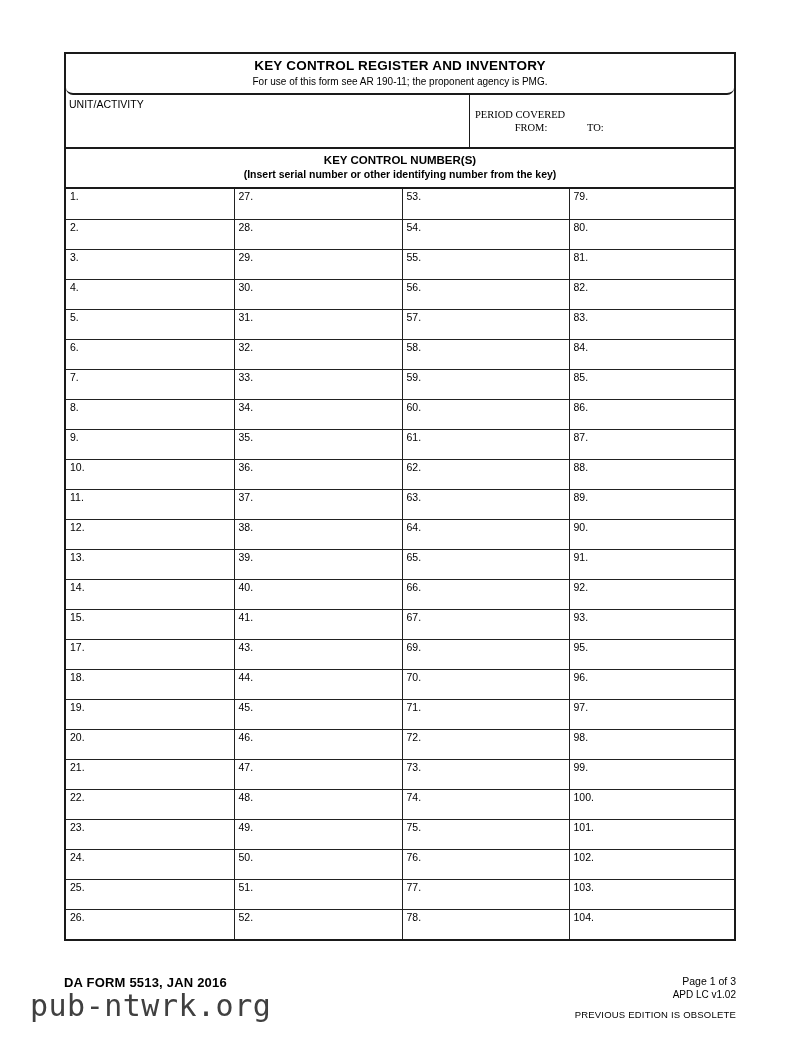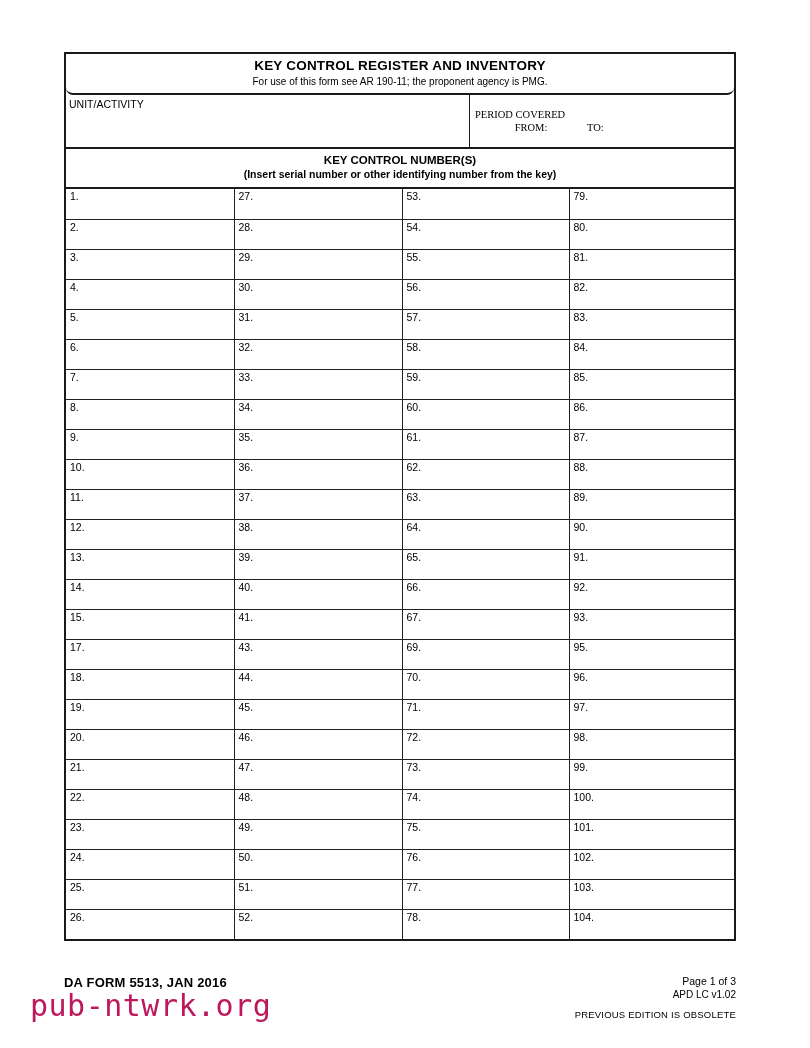--- a/index.html
+++ b/index.html
@@ -372,13 +372,13 @@
 
 </div>
 
 <div id="form-footer">
   <div class="footer-form-id">DA FORM 5513, JAN 2016</div>
   <div class="footer-obsolete">PREVIOUS EDITION IS OBSOLETE</div>
   <div class="footer-page">Page 1 of 3</div>
   <div class="footer-apd">APD LC v1.02</div>
 </div>
 
-<div id="watermark" style="color: #be185d;">pub-ntwrk.org</div>
+<div id="watermark" style="color: #404040;">pub-ntwrk.org</div>
 
 </body></html>

